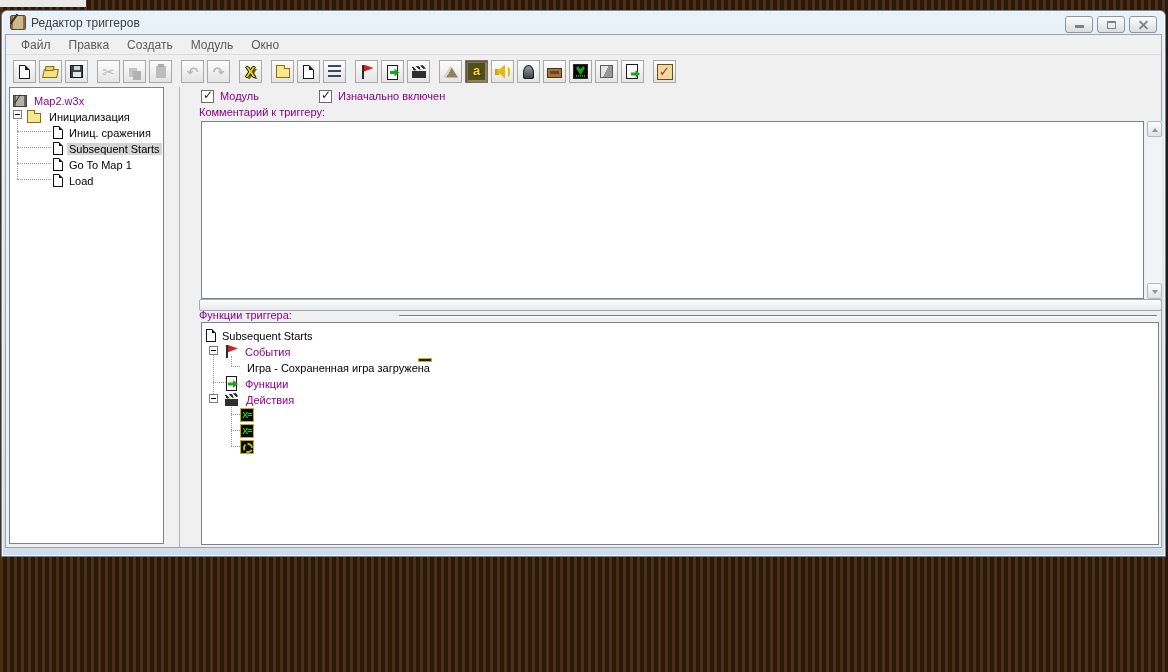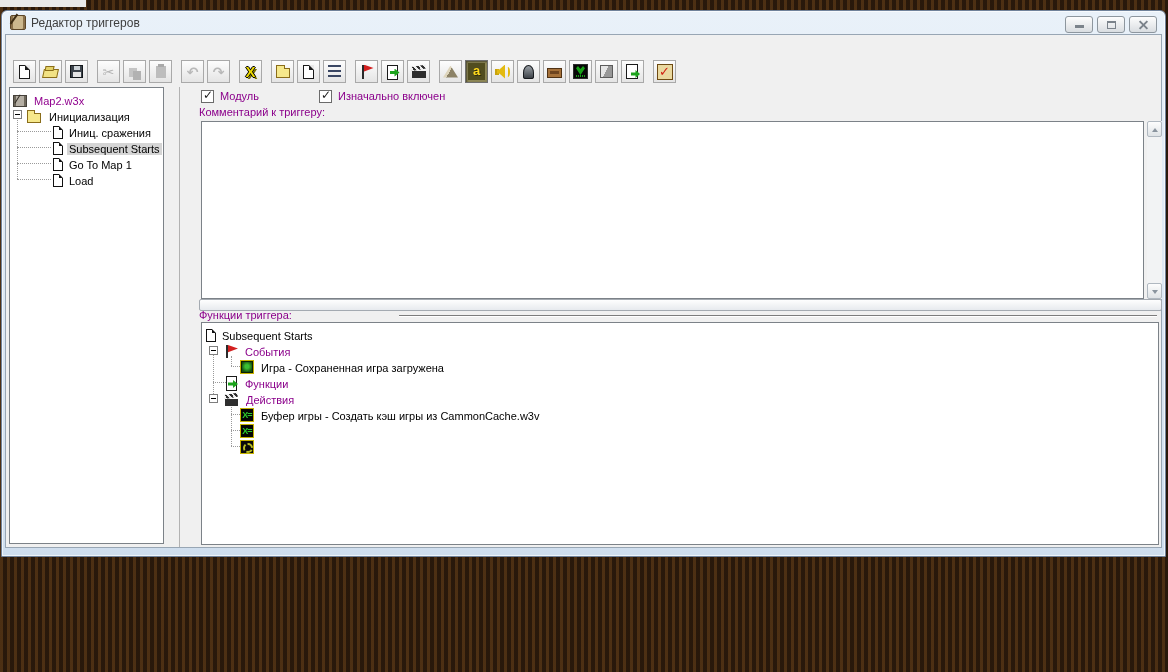--- a/index.html
+++ b/index.html
@@ -184,20 +184,27 @@
           <span class="g-max"></span>
         </div>
       <div class="win-btn">
           <span class="g-x1"></span>
           <span class="g-x2"></span>
         </div>
     </div>
 
     <div class="client">
 
+      <div class="menubar">
+        <span class="menu-item">Файл</span>
+        <span class="menu-item">Правка</span>
+        <span class="menu-item">Создать</span>
+        <span class="menu-item">Модуль</span>
+        <span class="menu-item">Окно</span>
+      </div>
 
       <div class="toolbar">
         <div class="tb-btn">
             <span class="ic ic-page"></span>
           </div>
         <div class="tb-btn">
             <span class="ic ic-openfolder"></span>
           </div>
         <div class="tb-btn">
             <span class="ic ic-floppy"></span>
@@ -359,38 +366,37 @@
             <div class="trow" style="left:4px; top:3px;">
               <span class="t-page"></span>
               <span class="lbl" style="margin-left:4px;">Subsequent Starts</span>
             </div>
 
             <div class="expbox" style="left:7px; top:23px;"></div>
             <div class="trow" style="left:23px; top:19px;">
               <span class="t-flag"></span>
               <span class="lbl lbl-purple" style="margin-left:5px;">События</span>
             </div>
-            <div class="trow" style="left:38px; top:35px;">
+            <div class="trow" style="left:38px; top:35px;flex-direction:column;">
               <span class="t-game"></span>
               <span class="lbl" style="margin-left:5px;">Игра - Сохраненная игра загружена</span>
             </div>
 
             <div class="trow" style="left:23px; top:51px;">
               <span class="t-cond"></span>
               <span class="lbl lbl-purple" style="margin-left:4px;">Функции</span>
             </div>
 
             <div class="expbox" style="left:7px; top:71px;"></div>
             <div class="trow" style="left:23px; top:67px;">
               <span class="t-clap"></span>
               <span class="lbl lbl-purple" style="margin-left:5px;">Действия</span>
             </div>
             <div class="trow" style="left:38px; top:83px;">
               <span class="t-cache">X=</span>
-              <span class="lbl" style="margin-left:5px;">Буфер игры - Создать кэш игры из CammonCache.w3v</span>
             </div>
             <div class="trow" style="left:38px; top:99px;">
               <span class="t-cache">X=</span>
             </div>
             <div class="trow" style="left:38px; top:115px;">
               <span class="t-gear"></span>
             </div>
           </div>
 
         </div>

